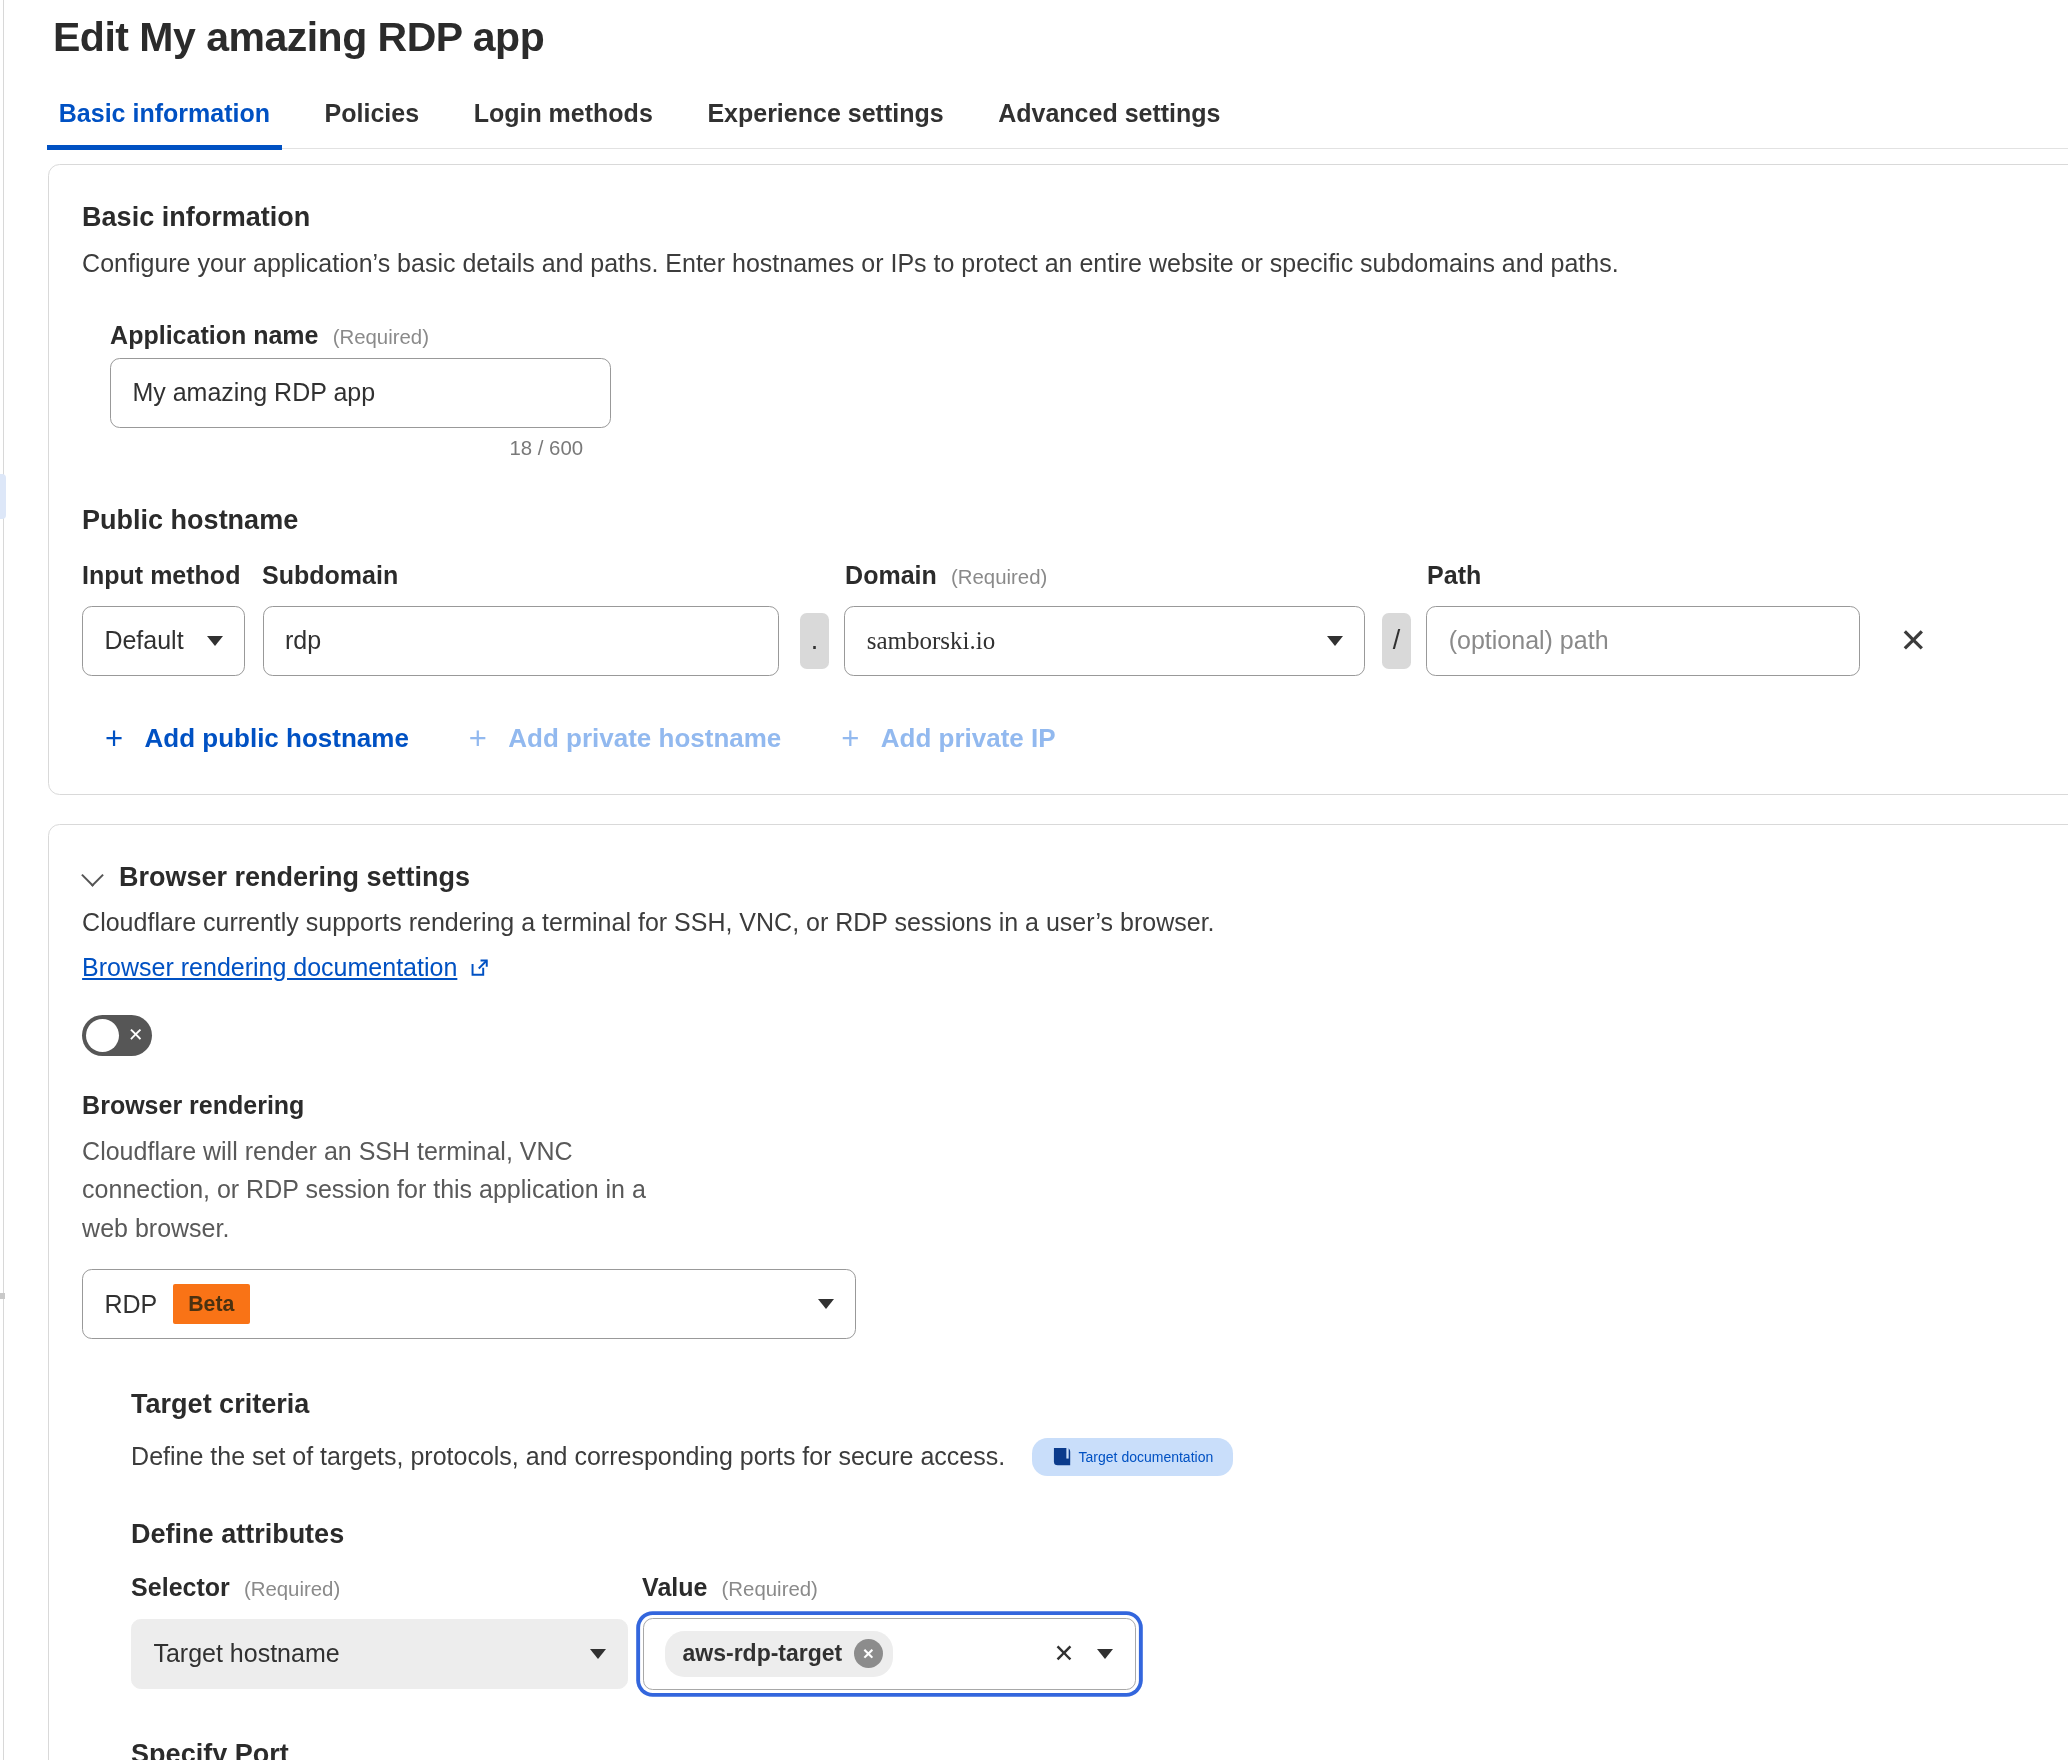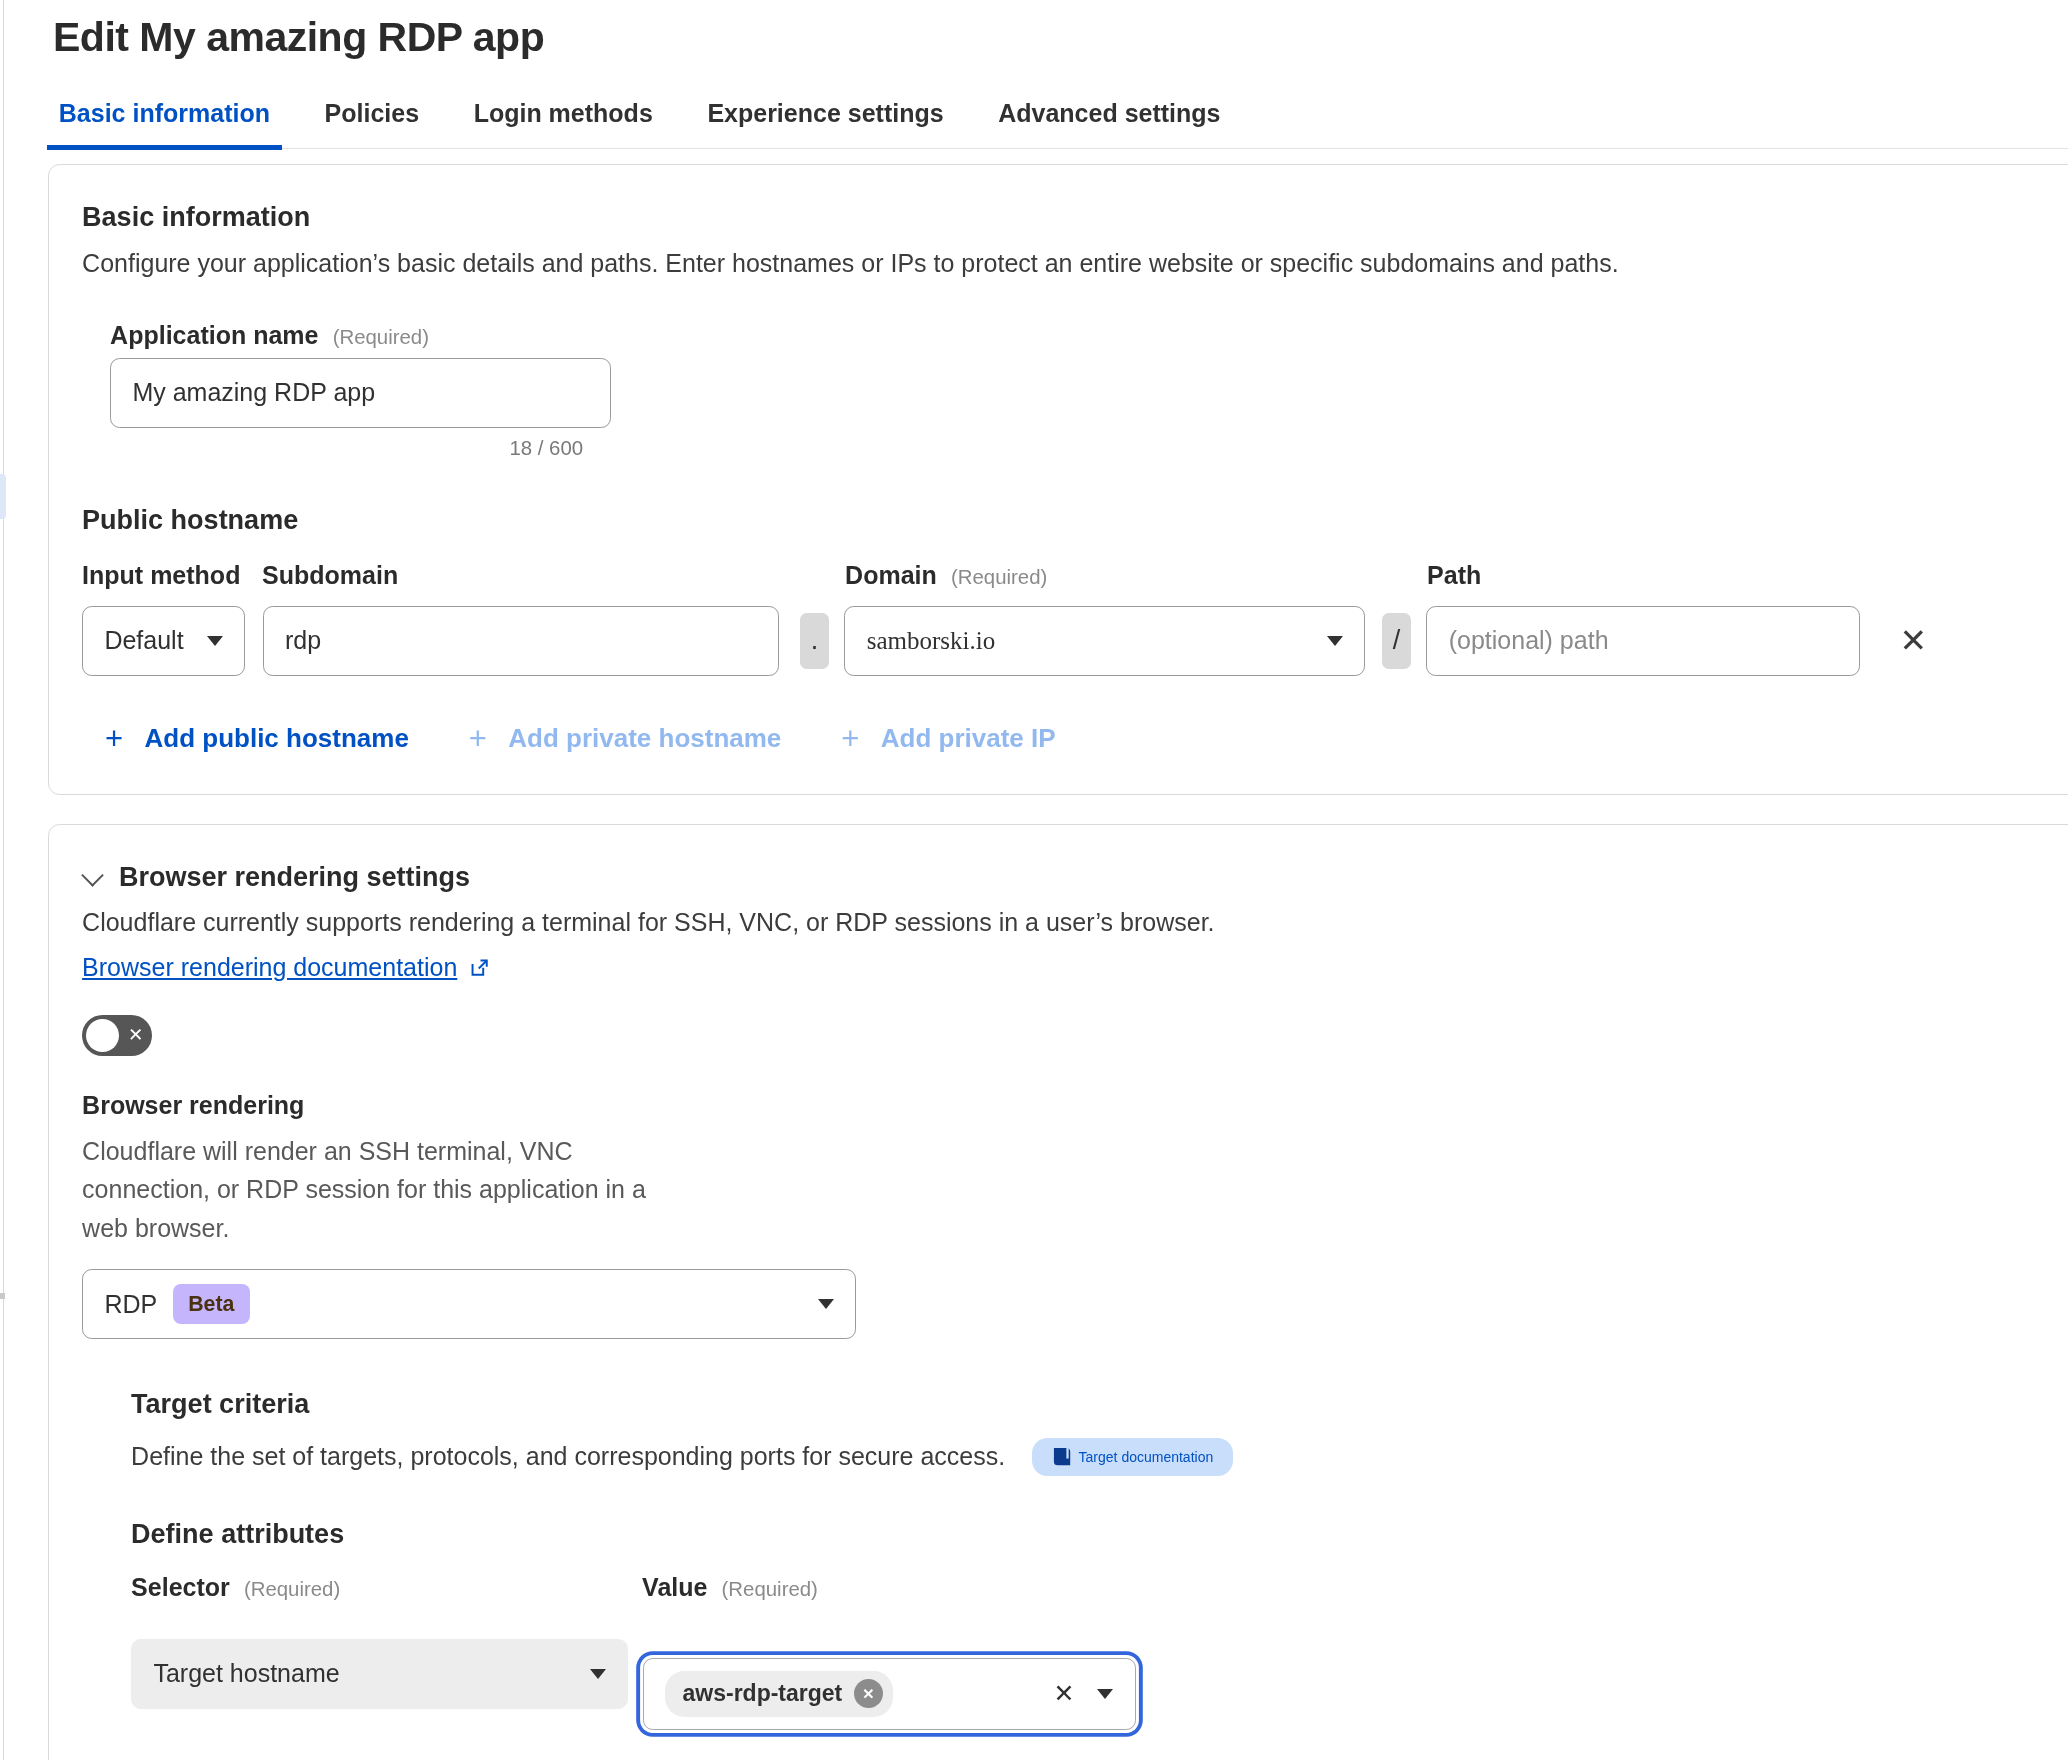--- a/index.html
+++ b/index.html
@@ -70,36 +70,36 @@
 
   .toggle-row { display: flex; align-items: center; gap: 25px; margin-top: 33px; }
   .toggle { width: 70px; height: 41px; background: #565656; border-radius: 20.4px; position: relative; cursor: pointer; flex: none; }
   .toggle .knob { position: absolute; left: 3.9px; top: 3.9px; width: 33px; height: 33px; background: #fff; border-radius: 50%; }
   .toggle .tx { position: absolute; right: 8.7px; top: 50%; transform: translateY(-50%); color: #fff; font-size: 18.4px; }
 
   .br-label { margin-top: 35px; }
   .br-desc { font-size: 25px; color: #595959; margin-top: 11.6px; max-width: 577px; line-height: 1.55; }
 
   .rdp-select { width: 774px; margin-top: 21.3px; gap: 15.5px; }
-  .beta { background: #c4b5fd; color: #4a3110; font-size: 21.3px; font-weight: 700; padding: 7.8px 15.5px; border-radius: 8px; }
+  .beta { background: #f97316; color: #4a3110; font-size: 21.3px; font-weight: 700; padding: 7.8px 15.5px; border-radius: 2px; }
 
   .indent { margin-left: 49px; }
   .tc-heading { margin-top: 50px; }
   .tc-desc-row { display: flex; align-items: center; gap: 27px; margin-top: 17.5px; }
   .doc-pill { display: flex; align-items: center; gap: 4px; background: #c9defa; color: #0051c3;
     font-size: 14px; font-weight: 400; padding: 8.7px 19.4px; border-radius: 15.5px; cursor: pointer; white-space: nowrap; }
   .book-icon { width: 23px; height: 21.3px; }
 
   .da-heading { margin-top: 43px; }
   .attr-labels { position: relative; height: 35px; margin-top: 23px; }
   .attr-labels span.pos { position: absolute; top: 0; white-space: nowrap; }
   .attr-row { display: flex; align-items: center; margin-top: 9.7px; }
   .select.filled { background: #ededed; border: 1px solid #ededed; width: 497px; }
   .multiselect { width: 493px; height: 72px; margin-left: 14.6px; border: 1px solid #a8a8a8; border-radius: 9.7px;
-    box-shadow: 0 0 0 2.9px #ffffff, 0 0 0 6.8px #3366dd; display: flex; align-items: center; padding: 0 21.3px; background: #fff; margin-top: 40px; }
+    box-shadow: 0 0 0 2.9px #ffffff, 0 0 0 6.8px #3366dd; display: flex; align-items: center; padding: 0 21.3px; background: #fff; }
   .tag { display: flex; align-items: center; gap: 11.6px; background: #ededed; border-radius: 19.4px; padding: 8.7px 9.7px 8.7px 17.5px;
     font-size: 23px; font-weight: 700; color: #313131; }
   .tag .tag-x { width: 29px; height: 29px; background: #8c8c8c; border-radius: 50%; color: #fff; font-size: 14.6px;
     display: flex; align-items: center; justify-content: center; cursor: pointer; }
   .ms-icons { margin-left: auto; display: flex; align-items: center; gap: 23px; }
   .ms-clear { font-size: 25px; color: #313131; cursor: pointer; line-height: 1; }
 
   .sp-heading { margin-top: 49px; }
 </style>
 </head>

